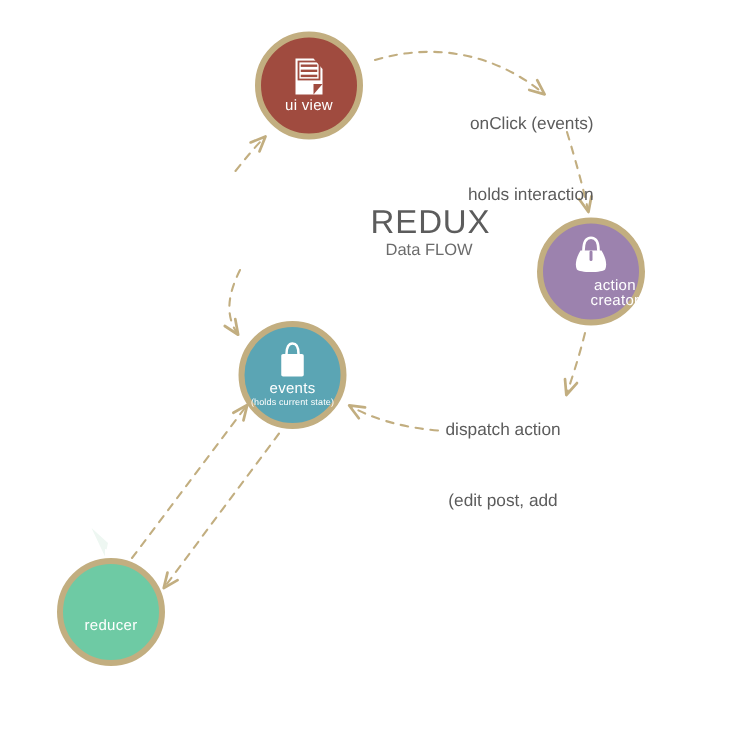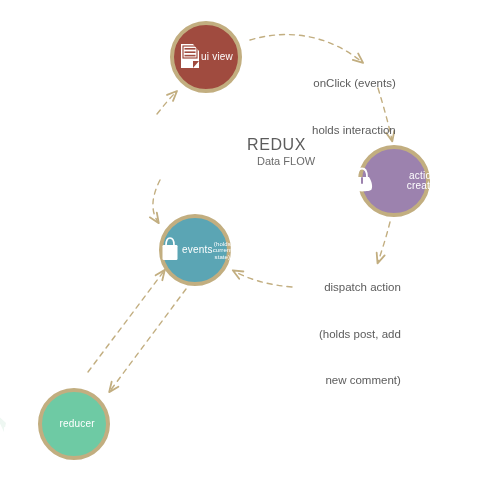--- a/index.html
+++ b/index.html
@@ -23,21 +23,21 @@
     height: 500px;
     pointer-events: none;
   }
 
   
   .node {
     position: absolute;
     border-radius: 50%;
     box-sizing: border-box;
     display: flex;
-    flex-direction: row;
+    flex-direction: column;
     align-items: center;
     justify-content: center;
     color: #ffffff;
     text-align: center;
     border: 4px solid #c2ae80;
   }
   .node .glyph {
     display: block;
     line-height: 0;
     margin-bottom: 2px;
@@ -65,47 +65,47 @@
     left: 358px; top: 145px;
     width: 72px; height: 72px;
     background: #9c82ae;
   }
   #node-store {
     left: 159px; top: 214px;
     width: 72px; height: 72px;
     background: #5ba5b4;
   }
   #node-reducer {
-    left: 38px; top: 388px;
+    left: 38px; top: 372px;
     width: 72px; height: 72px;
     background: #6ecaa4;
     gap: 36px;
   }
 
   
   .edge-label {
     position: absolute;
     color: #5c5c5c;
     font-size: 11.5px;
     line-height: 1.35;
     white-space: pre;
   }
   #label-onclick { left: 312px; top: 45px; text-align: right; }
   #label-updated-state { left: 108px; top: 122px; text-align: center; }
-  #label-dispatch { left: 297px; top: 249px; text-align: right; margin-left: 22px; }
+  #label-dispatch { left: 297px; top: 249px; text-align: center; }
 
   
   #center-heading {
     position: absolute;
     left: 247px;
     top: 136px;
     color: #5c5c5c;
   }
   #center-heading .redux-title {
-    font-size: 16px;
+    font-size: 22px;
     letter-spacing: 0.6px;
     line-height: 1.1;
   }
   #center-heading .redux-sub {
     font-size: 11px;
     line-height: 1.2;
     margin-top: 1px;
     color: #6b6b6b;
     padding-left: 10px;
   }
@@ -193,18 +193,17 @@
     <div class="node-sub">(pure function)</div>
   </div>
 
   <div id="label-onclick" class="edge-label">
     <div>onClick (events)</div>
     <div>holds interaction</div>
   </div>
 
   <div id="label-dispatch" class="edge-label">
     <div>dispatch action</div>
-    <div>(holds post, add</div>
-    <div> new comment)</div>
+    <div>(edit post, add</div>
   </div>
 
 
 </div>
 
 </body></html>

